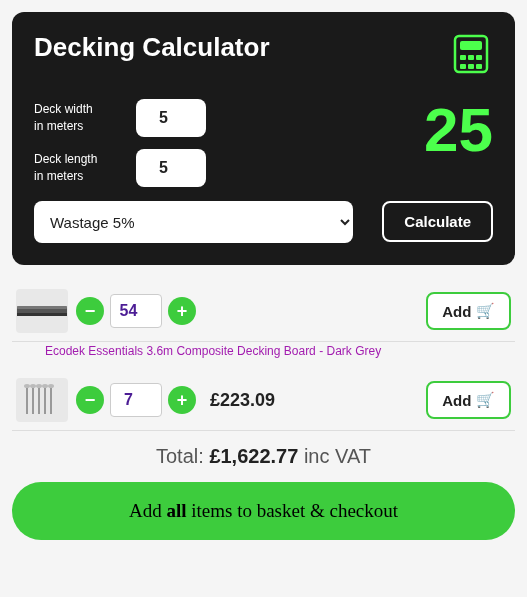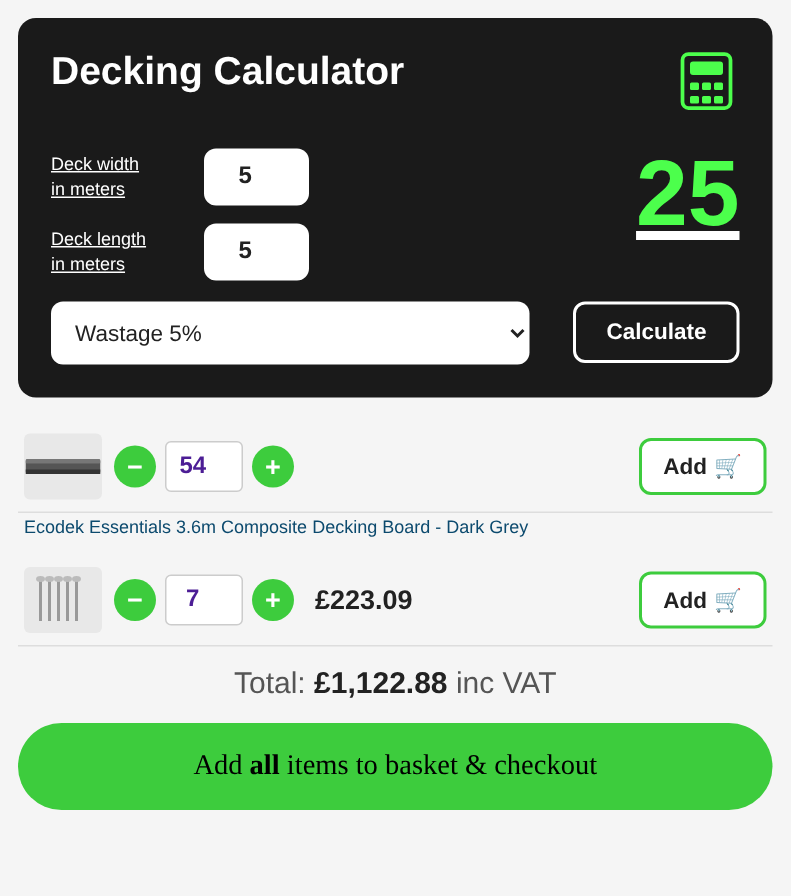--- a/index.html
+++ b/index.html
@@ -22,21 +22,20 @@
       font-size: 26px;
       font-weight: bold;
       color: white;
       margin-bottom: 18px;
     }
 
     .calc-top-row {
       display: flex;
       align-items: flex-start;
       justify-content: space-between;
-      text-decoration: underline;
     }
 
     .calc-inputs {
       display: flex;
       flex-direction: column;
       gap: 12px;
       flex: 1;
     }
 
     .input-row {
@@ -209,23 +208,24 @@
       gap: 5px;
       white-space: nowrap;
     }
 
     .add-btn .cart-icon {
       font-size: 15px;
     }
 
     .product-name {
       font-size: 12px;
-      color: #0c4a6e;
+      color: #a21caf;
       padding: 2px 4px 8px 4px;
       cursor: pointer;
+      margin-left: 29px;
     }
 
     .total-row {
       text-align: center;
       padding: 14px 0 10px 0;
       font-size: 20px;
       color: #555;
     }
 
     .total-row strong {
@@ -373,20 +373,20 @@
       <span class="product-price">£223.09</span>
       <button class="add-btn">
         <span>Add</span>
         <span class="cart-icon">🛒</span>
       </button>
     </div>
   </div>
 
   <div class="total-row">
     <span>Total:</span>
-    <strong>£1,122.88</strong>
+    <strong>£1,622.77</strong>
     <span> <span>inc VAT</span></span>
   </div>
 </div>
 
 <button class="checkout-btn">
   <span>Add </span><strong>all</strong><span> items to basket &amp; checkout</span>
 </button>
 
 </body></html>

